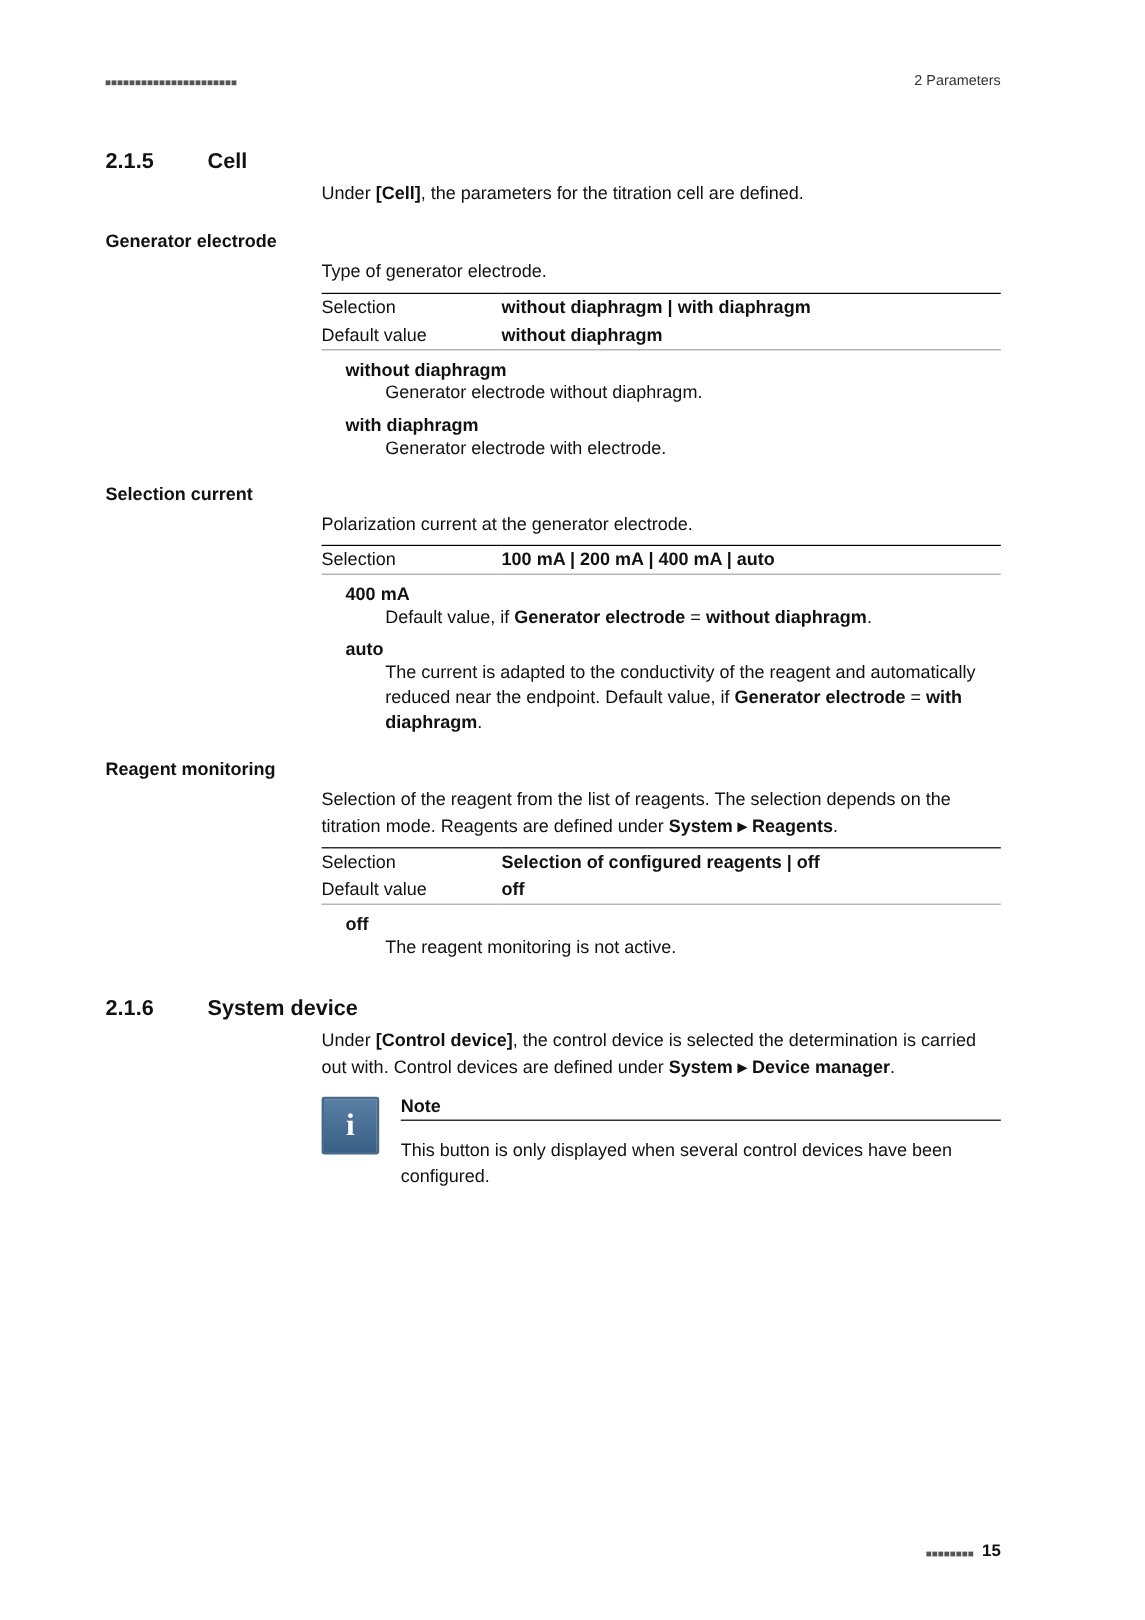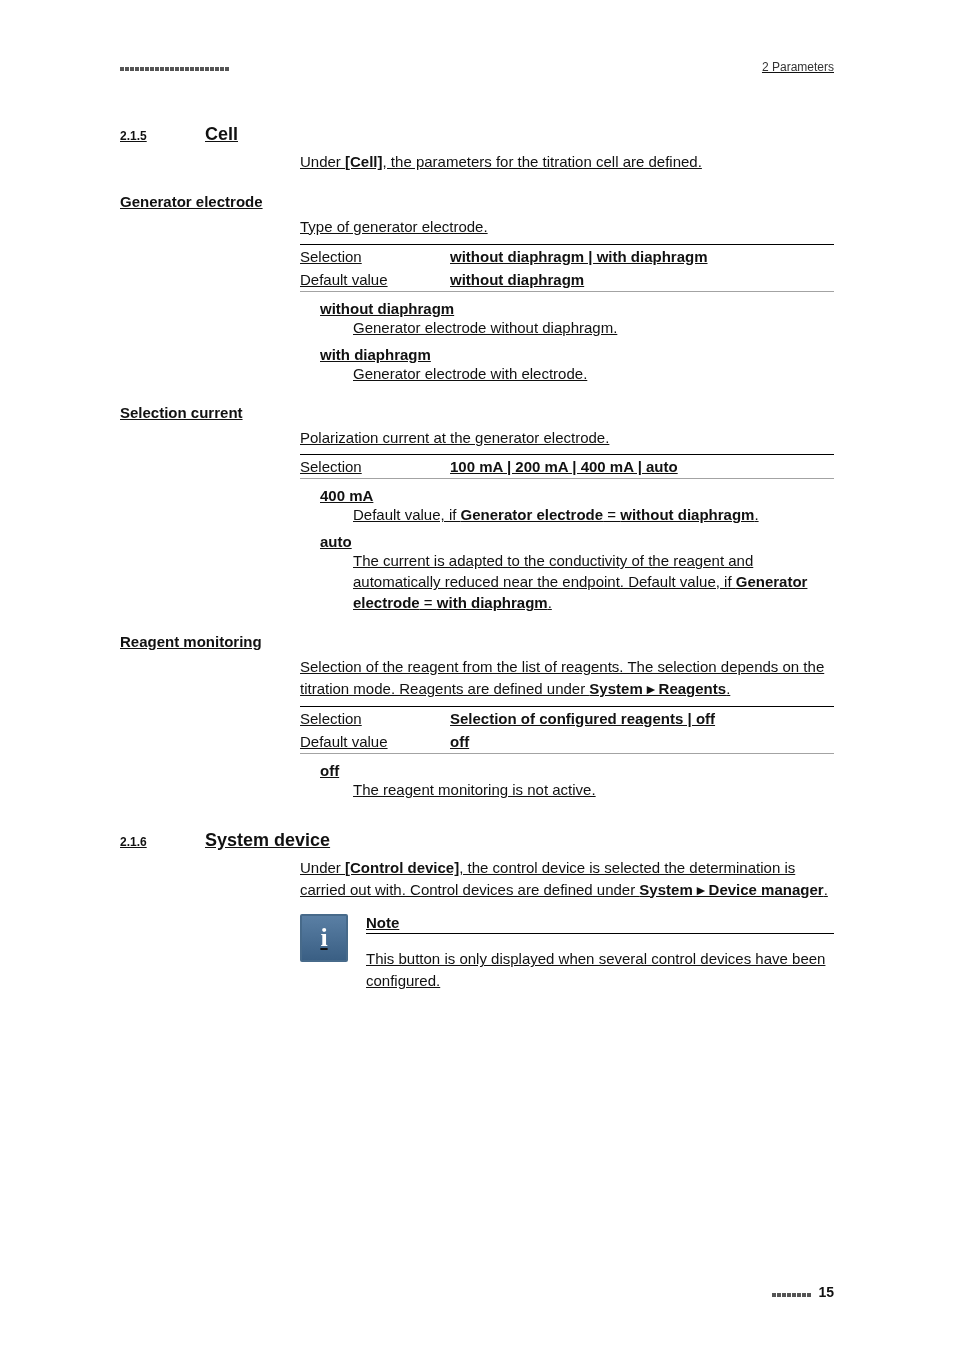--- a/index.html
+++ b/index.html
@@ -7,23 +7,22 @@
     padding: 0;
     background: #fff;
     font-family: "Segoe UI", "Helvetica Neue", Arial, sans-serif;
     color: #111;
     width: 954px;
   }
   .page {
     box-sizing: border-box;
     width: 954px;
     min-height: 1350px;
-    padding: 60px 120px 40px 120px;
+    padding: 60px 120px 40px 88px;
     position: relative;
-    text-decoration: underline;
   }
   .topline {
     display: flex;
     justify-content: space-between;
     align-items: center;
     font-size: 12px;
     color: #333;
     margin-bottom: 50px;
   }
   .dashes span {
@@ -37,21 +36,21 @@
     font-size: 12px;
   }
   .sec-row {
     display: flex;
     align-items: baseline;
     margin-top: 30px;
     margin-bottom: 6px;
   }
   .sec-num {
     width: 85px;
-    font-size: 12px;
+    font-size: 18px;
     font-weight: 700;
   }
   .sec-title {
     font-size: 18px;
     font-weight: 700;
   }
   .content-indent {
     margin-left: 180px;
   }
   .body {

